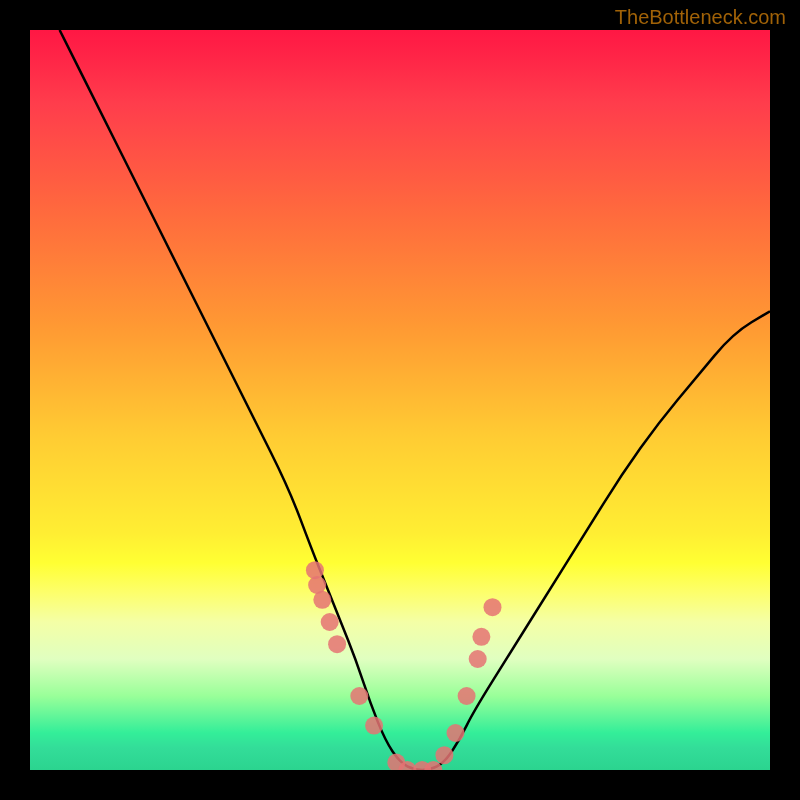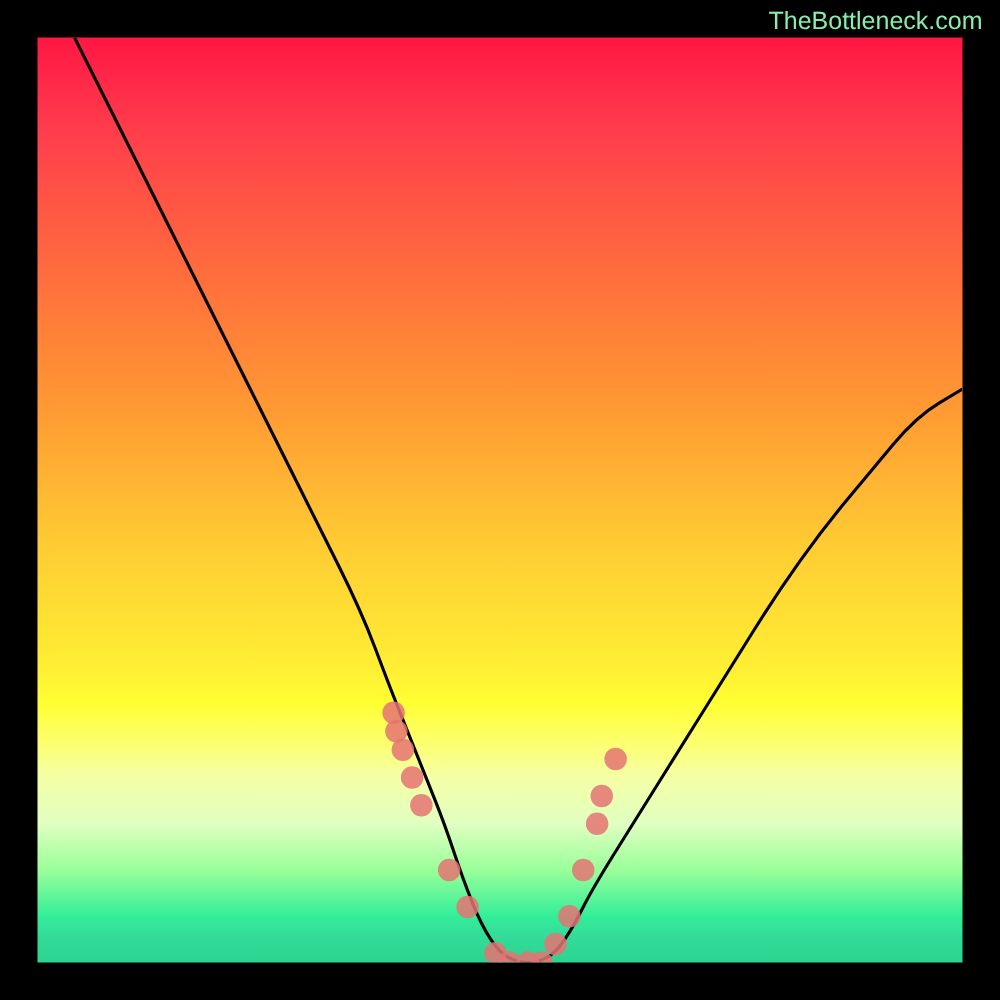--- a/index.html
+++ b/index.html
@@ -39,21 +39,21 @@
     position: absolute;
     top: 0;
     left: 0;
     width: 100%;
     height: 100%;
   }
   .watermark {
     position: absolute;
     top: 6px;
     right: 14px;
-    color: #86efac;
+    color: #a16207;
     font-size: 20px;
     font-family: Arial, sans-serif;
     font-weight: 400;
     letter-spacing: 0px;
   }
 </style>
 </head>
 <body>
 
 <div class="chart-frame">

